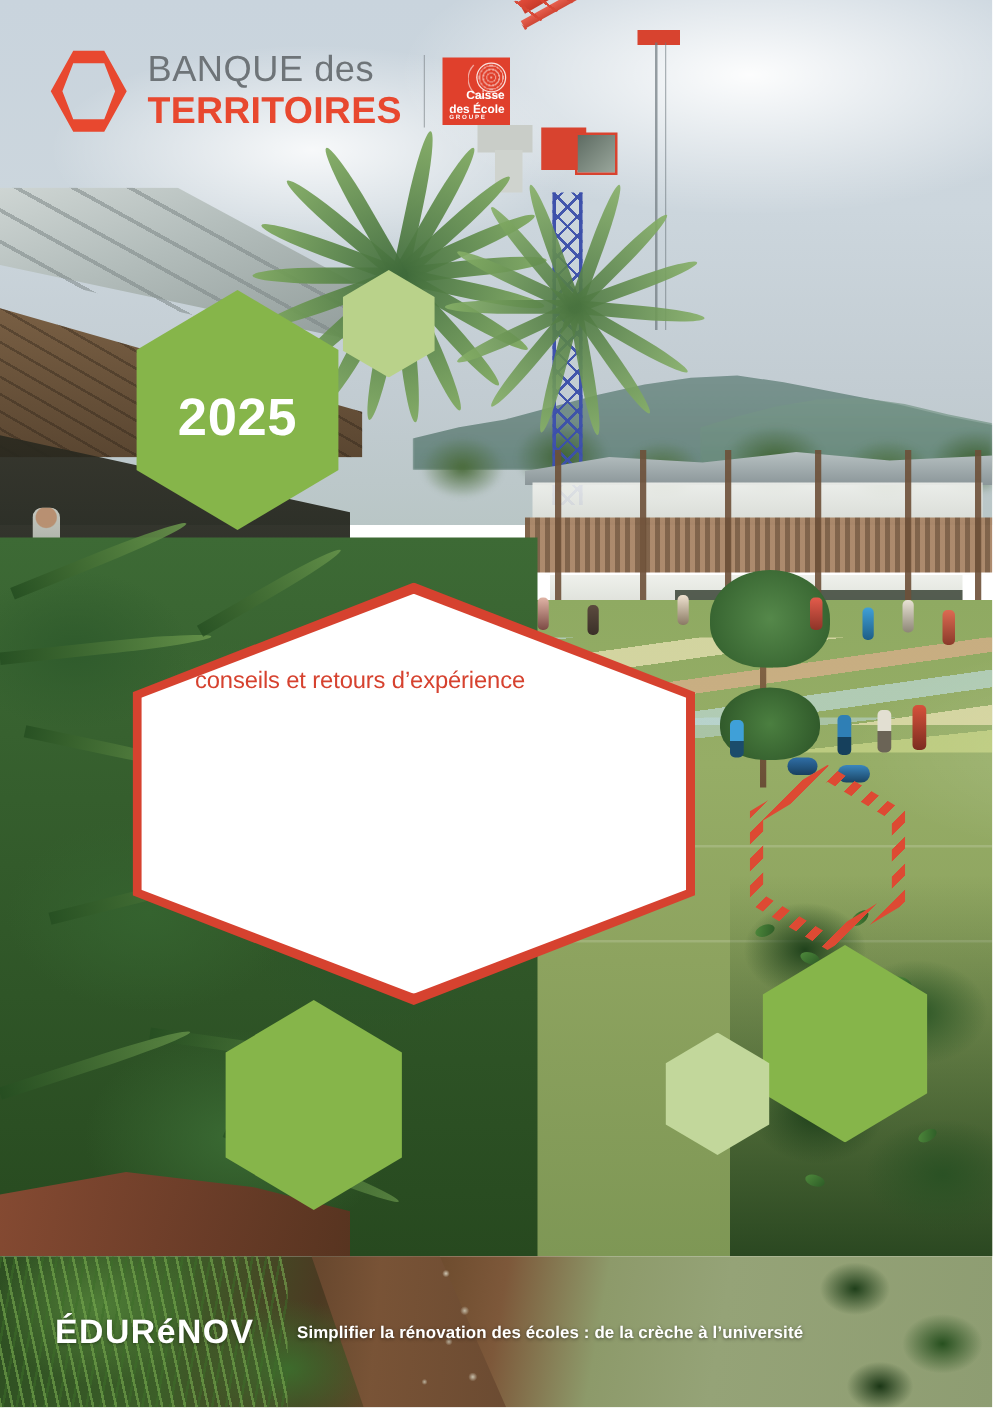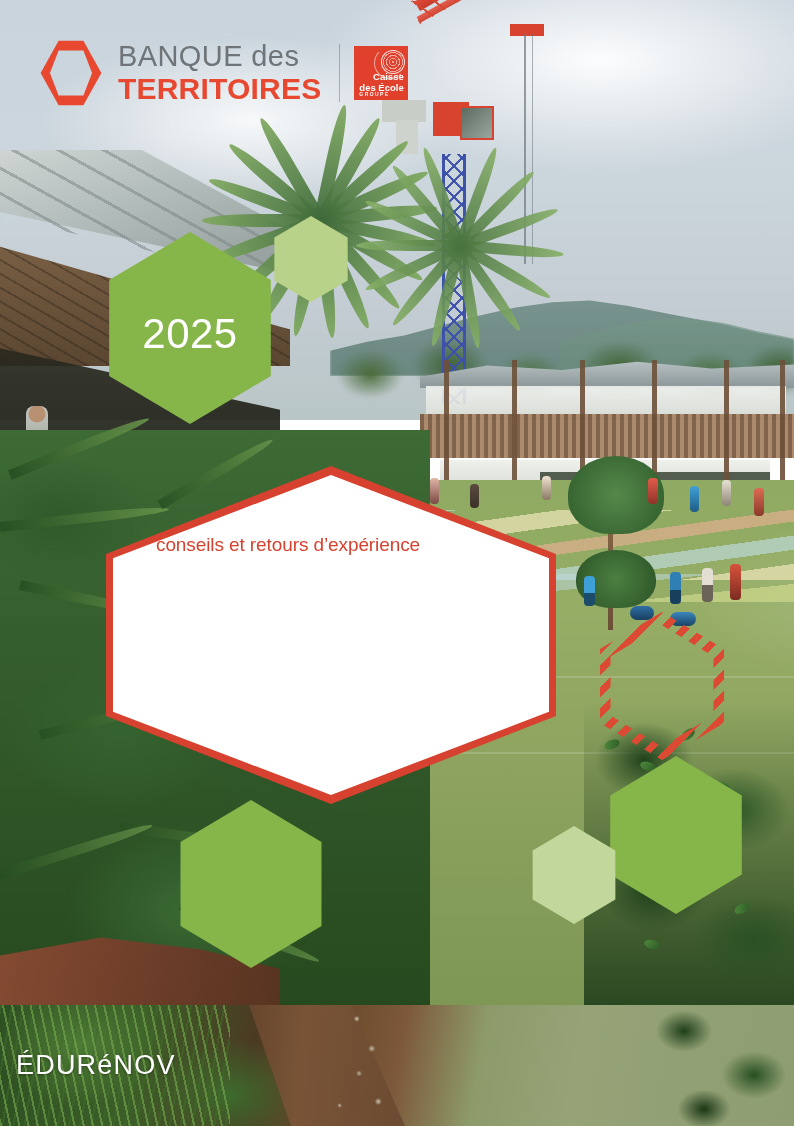--- a/index.html
+++ b/index.html
@@ -173,21 +173,21 @@
   #hex-light-top{left:272px;top:216px;width:78px;height:86px;}
   #hex-light-top .hex-shape{background:#b9d28a;border-radius:6px;}
 
   
   #edition-badge{left:104px;top:232px;width:172px;height:192px;}
   #edition-badge .hex-shape{background:#86b54a;border-radius:14px;}
   #edition-badge .txt{position:absolute;left:0;top:0;width:100%;height:100%;
     display:flex;flex-direction:column;align-items:center;justify-content:center;
     color:#fff;text-align:center;line-height:1;}
   #edition-badge .ed-word{font-size:34px;font-weight:400;letter-spacing:.2px;}
-  #edition-badge .ed-year{font-size:42px;font-weight:400;margin-top:11px;letter-spacing:.5px;}
+  #edition-badge .ed-year{font-size:42px;font-weight:700;margin-top:11px;letter-spacing:.5px;}
 
   
   #hex-green-bl{left:176px;top:800px;width:150px;height:168px;}
   #hex-green-bl .hex-shape{background:#86b54a;border-radius:14px;}
 
   
   #hex-green-br{left:606px;top:756px;width:140px;height:158px;}
   #hex-green-br .hex-shape{background:#86b54a;border-radius:12px;}
 
   
@@ -261,21 +261,21 @@
     transform:rotate(6deg);}
   #footer .grassL{position:absolute;left:0;top:0;width:230px;height:121px;
     background:repeating-linear-gradient(78deg, rgba(120,170,80,.6) 0 2px, rgba(255,255,255,0) 2px 9px),
                repeating-linear-gradient(100deg, rgba(60,110,40,.5) 0 2px, rgba(255,255,255,0) 2px 11px);}
   #footer .shrubR2{position:absolute;right:0;top:0;width:150px;height:121px;
     background:
       radial-gradient(ellipse 40px 30px at 40px 26px,#1f3f1a,rgba(31,63,26,0) 70%),
       radial-gradient(ellipse 46px 34px at 110px 70px,#27501f,rgba(39,80,31,0) 70%),
       radial-gradient(ellipse 38px 28px at 60px 104px,#1b3716,rgba(27,55,22,0) 70%);}
   #footer .row{position:absolute;left:0;top:0;width:794px;height:121px;display:flex;align-items:center;}
-  #edurenov-logo{margin-left:16px;color:#ffffff;font-size:27px;font-weight:400;letter-spacing:1.2px;
+  #edurenov-logo{margin-left:44px;color:#ffffff;font-size:27px;font-weight:700;letter-spacing:1.2px;
     text-shadow:0 1px 3px rgba(0,0,0,.4);}
   #edurenov-logo .lower{font-size:27px;}
   #footer-tagline{margin-left:34px;color:#ffffff;font-size:13.5px;font-weight:700;letter-spacing:.1px;
     text-shadow:0 1px 3px rgba(0,0,0,.5);}
 </style>
 </head>
 <body>
 
 <div class="page">
 
@@ -473,16 +473,17 @@
   </div>
 
 
   <div id="footer">
     <div class="grassL"></div>
     <div class="soilstripe"></div>
     <div class="pebbles"></div>
     <div class="shrubR2"></div>
     <div class="row">
       <div id="edurenov-logo"><span>ÉDUR</span><span class="lower">é</span><span>NOV</span></div>
+      <div id="footer-tagline">Simplifier la rénovation des écoles : de la crèche à l’université</div>
     </div>
   </div>
 
 </div>
 
 </body></html>

